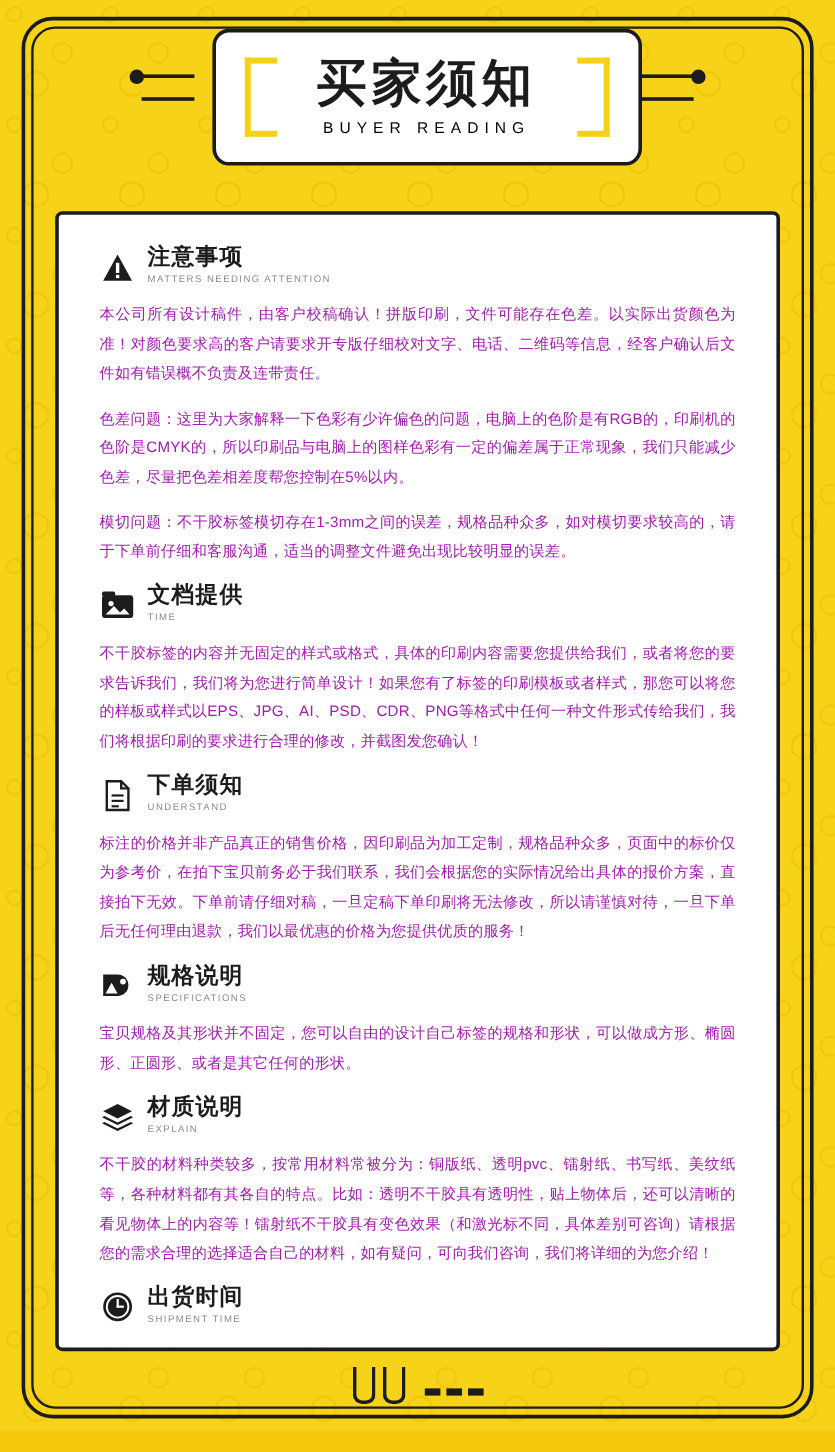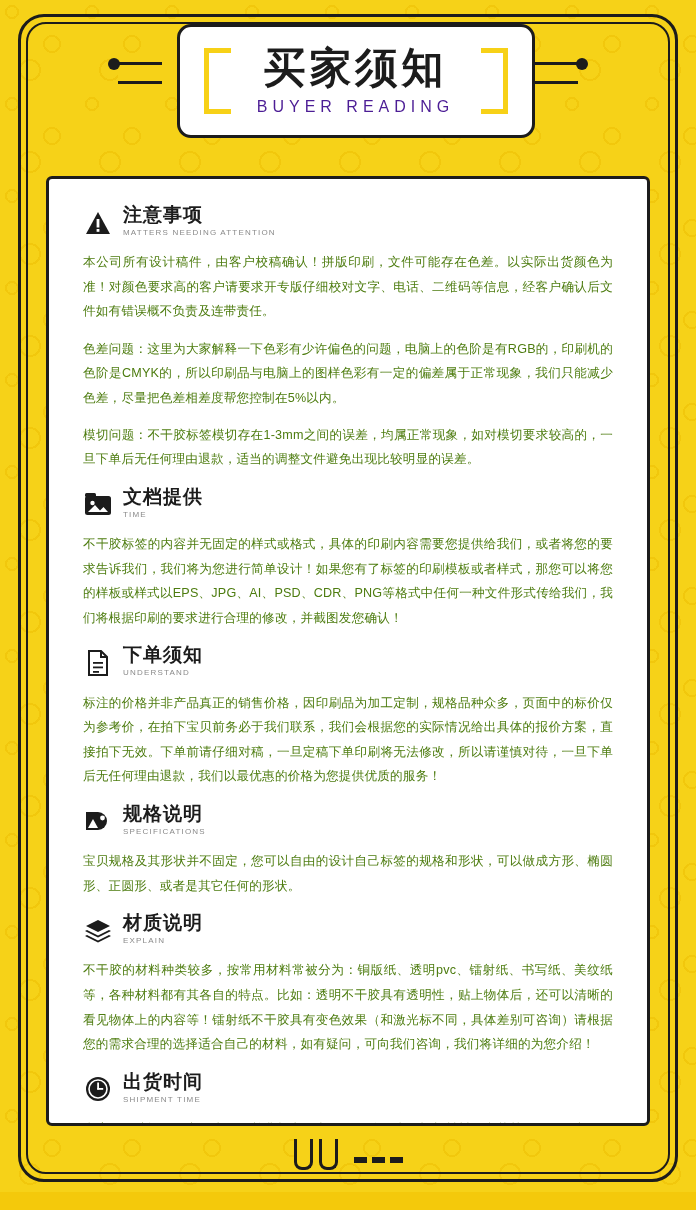--- a/index.html
+++ b/index.html
@@ -71,23 +71,23 @@
     position: relative;
   }
   .header-title {
     font-size: 42px;
     font-weight: bold;
     letter-spacing: 4px;
     color: #1c1c1c;
     line-height: 1;
   }
   .header-sub {
-    font-size: 16px;
+    font-size: 13px;
     letter-spacing: 5px;
-    color: #4c1d95;
+    color: #000000;
     margin-top: 9px;
   }
   .bracket {
     position: absolute;
     width: 22px;
     height: 56px;
     border: 5px solid #F7D117;
     top: 50%;
     transform: translateY(-50%);
   }
@@ -159,21 +159,21 @@
   }
   .sec-title-en {
     font-size: 8px;
     color: #8a8a8a;
     letter-spacing: 1.2px;
     margin-top: 3px;
   }
   .para {
     font-size: 12.6px;
     line-height: 1.95;
-    color: #4d7c0f;
+    color: #a21caf;
     text-align: justify;
     letter-spacing: 0.2px;
   }
 
   
   .legs {
     position: absolute;
     left: 0; right: 0;
     bottom: 40px;
     display: flex;
@@ -244,21 +244,21 @@
           <rect x="12.6" y="20" width="2.8" height="2.8" fill="#ffffff"></rect>
         </svg>
       </div>
       <div class="sec-titles">
         <span class="sec-title-cn">注意事项</span>
         <span class="sec-title-en">MATTERS NEEDING ATTENTION</span>
       </div>
     </div>
     <p class="para">本公司所有设计稿件，由客户校稿确认！拼版印刷，文件可能存在色差。以实际出货颜色为准！对颜色要求高的客户请要求开专版仔细校对文字、电话、二维码等信息，经客户确认后文件如有错误概不负责及连带责任。</p>
     <p class="para">色差问题：这里为大家解释一下色彩有少许偏色的问题，电脑上的色阶是有RGB的，印刷机的色阶是CMYK的，所以印刷品与电脑上的图样色彩有一定的偏差属于正常现象，我们只能减少色差，尽量把色差相差度帮您控制在5%以内。</p>
-    <p class="para">模切问题：不干胶标签模切存在1-3mm之间的误差，均属正常现象，如对模切要求较高的，一旦下单后无任何理由退款，适当的调整文件避免出现比较明显的误差。</p>
+    <p class="para">模切问题：不干胶标签模切存在1-3mm之间的误差，规格品种众多，如对模切要求较高的，请于下单前仔细和客服沟通，适当的调整文件避免出现比较明显的误差。</p>
   </div>
 
   <div class="section">
     <div class="sec-head">
       <div class="sec-icon">
         <svg width="28" height="26" viewBox="0 0 28 26">
           <rect x="1" y="4" width="26" height="19" rx="2.5" fill="#1c1c1c"></rect>
           <circle cx="8.5" cy="11" r="2.2" fill="#ffffff"></circle>
           <path d="M4 20 L11 13 L16 18.5 L19.5 15 L24 20 Z" fill="#ffffff"></path>
           <rect x="1" y="1" width="11" height="4" rx="1.5" fill="#1c1c1c"></rect>

